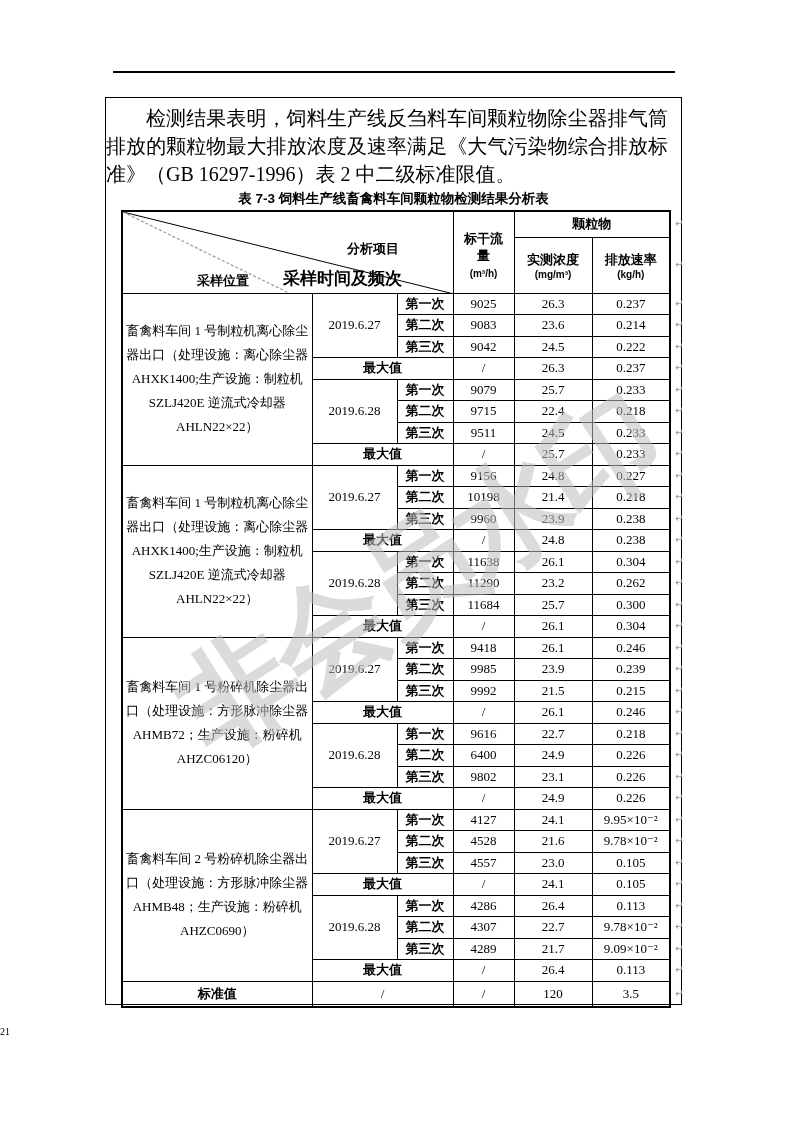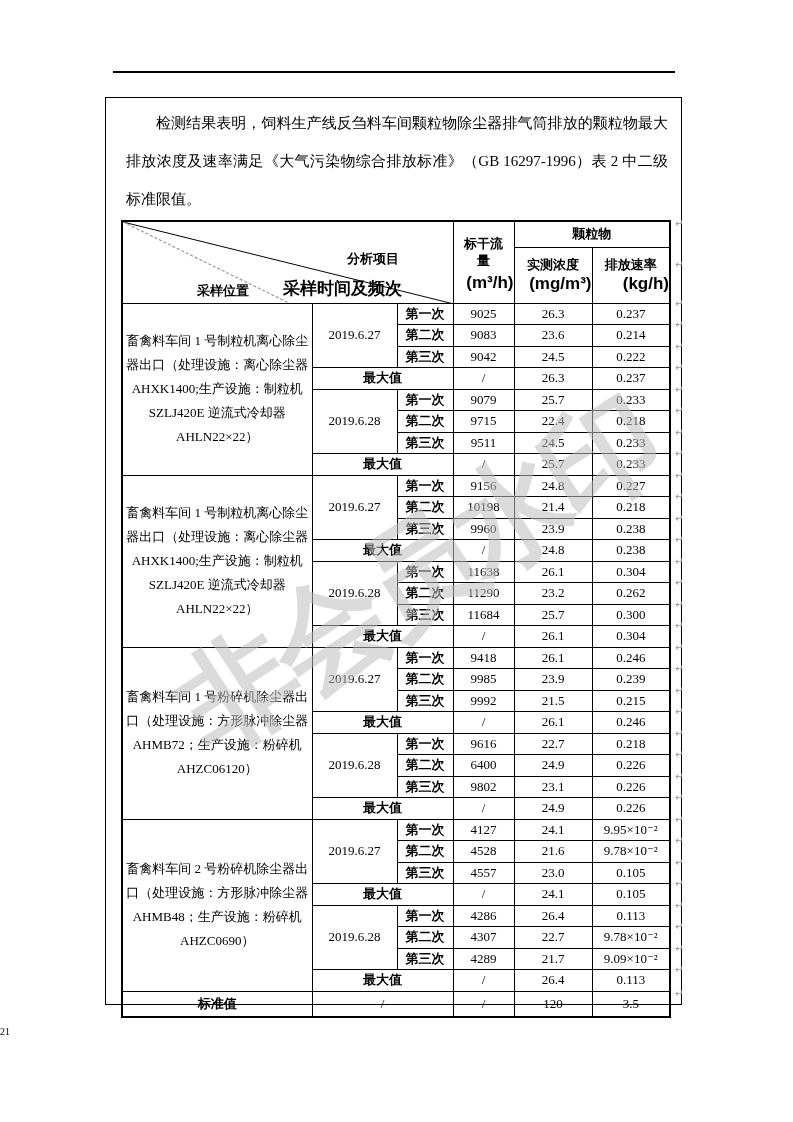--- a/index.html
+++ b/index.html
@@ -12,21 +12,21 @@
     position:absolute; top:49px; left:0; right:0; text-align:center;
     font-size:13px; font-weight:bold; font-family:"Liberation Sans","DejaVu Sans",sans-serif;
     letter-spacing:1px;
   }
   .header-rule { position:absolute; left:113px; top:71px; width:562px; height:2px; background:#000; }
   .content-box {
     position:absolute; left:105px; top:97px; width:577px; height:908px;
     border:1px solid #000; box-sizing:border-box;
   }
   .para {
-    margin:6px 13px 2px 20px; font-size:15px; line-height:38px;
+    margin:6px 13px 2px 0; font-size:20px; line-height:28px;
     text-indent:2em; text-align:justify;
   }
   .table-title {
     text-align:center; font-weight:bold; font-size:13.5px;
     font-family:"Liberation Sans","DejaVu Sans",sans-serif; margin:1px 0 2px 0;
   }
   table.report-table {
     border-collapse:collapse; table-layout:fixed; margin-left:15px;
     width:548px; border:2px solid #000; background:transparent;
   }
@@ -34,21 +34,21 @@
     border:1px solid #000; text-align:center; vertical-align:middle;
     font-size:13px; padding:0; overflow:hidden;
   }
   .report-table tr { height:21.5px; }
   .report-table tr.hrow1 { height:26px; }
   .report-table tr.hrow2 { height:56px; }
   .report-table tr.std-row { height:26px; }
   .hei, .hcell {
     font-family:"Liberation Sans","DejaVu Sans",sans-serif; font-weight:bold;
   }
-  .hcell .hunit { display:block; font-weight:bold; font-size:17px;text-align:right; }
+  .hcell .hunit { display:block; font-weight:bold; font-size:10px; }
   .flow-name { display:block; width:3.2em; margin:4px auto; line-height:17px; }
   .loc { font-size:13px; line-height:24px; padding:0 3px; }
   td.corner { position:relative; padding:16px; }
   td.corner svg { position:absolute; left:0; top:0; }
   .c-top { position:absolute; left:224px; top:28px; font-family:"Liberation Sans","DejaVu Sans",sans-serif; font-weight:bold; font-size:13px; }
   .c-bl  { position:absolute; left:74px; bottom:3px; font-family:"Liberation Sans","DejaVu Sans",sans-serif; font-weight:bold; font-size:13px; }
   .c-br  { position:absolute; left:160px; bottom:3px; font-family:"Liberation Sans","DejaVu Sans",sans-serif; font-weight:bold; font-size:17px; }
   .num { font-family:"Liberation Serif","DejaVu Serif",serif; }
   .watermark {
     position:absolute; left:140px; top:500px; width:540px; height:130px;
@@ -69,20 +69,21 @@
 </style>
 </head>
 <body>
 
 <div class="page">
 
   <div class="header-rule"></div>
 
   <div class="content-box">
     <p class="para">检测结果表明，饲料生产线反刍料车间颗粒物除尘器排气筒排放的颗粒物最大排放浓度及速率满足《大气污染物综合排放标准》（GB 16297-1996）表 2 中二级标准限值。</p>
+    <div class="table-title">表 7-3  饲料生产线畜禽料车间颗粒物检测结果分析表</div>
 
     <table class="report-table">
       <colgroup>
         <col style="width:190px">
           <col style="width:85px">
           <col style="width:56px">
         <col style="width:61px">
           <col style="width:78px">
           <col style="width:78px">
       </colgroup>

